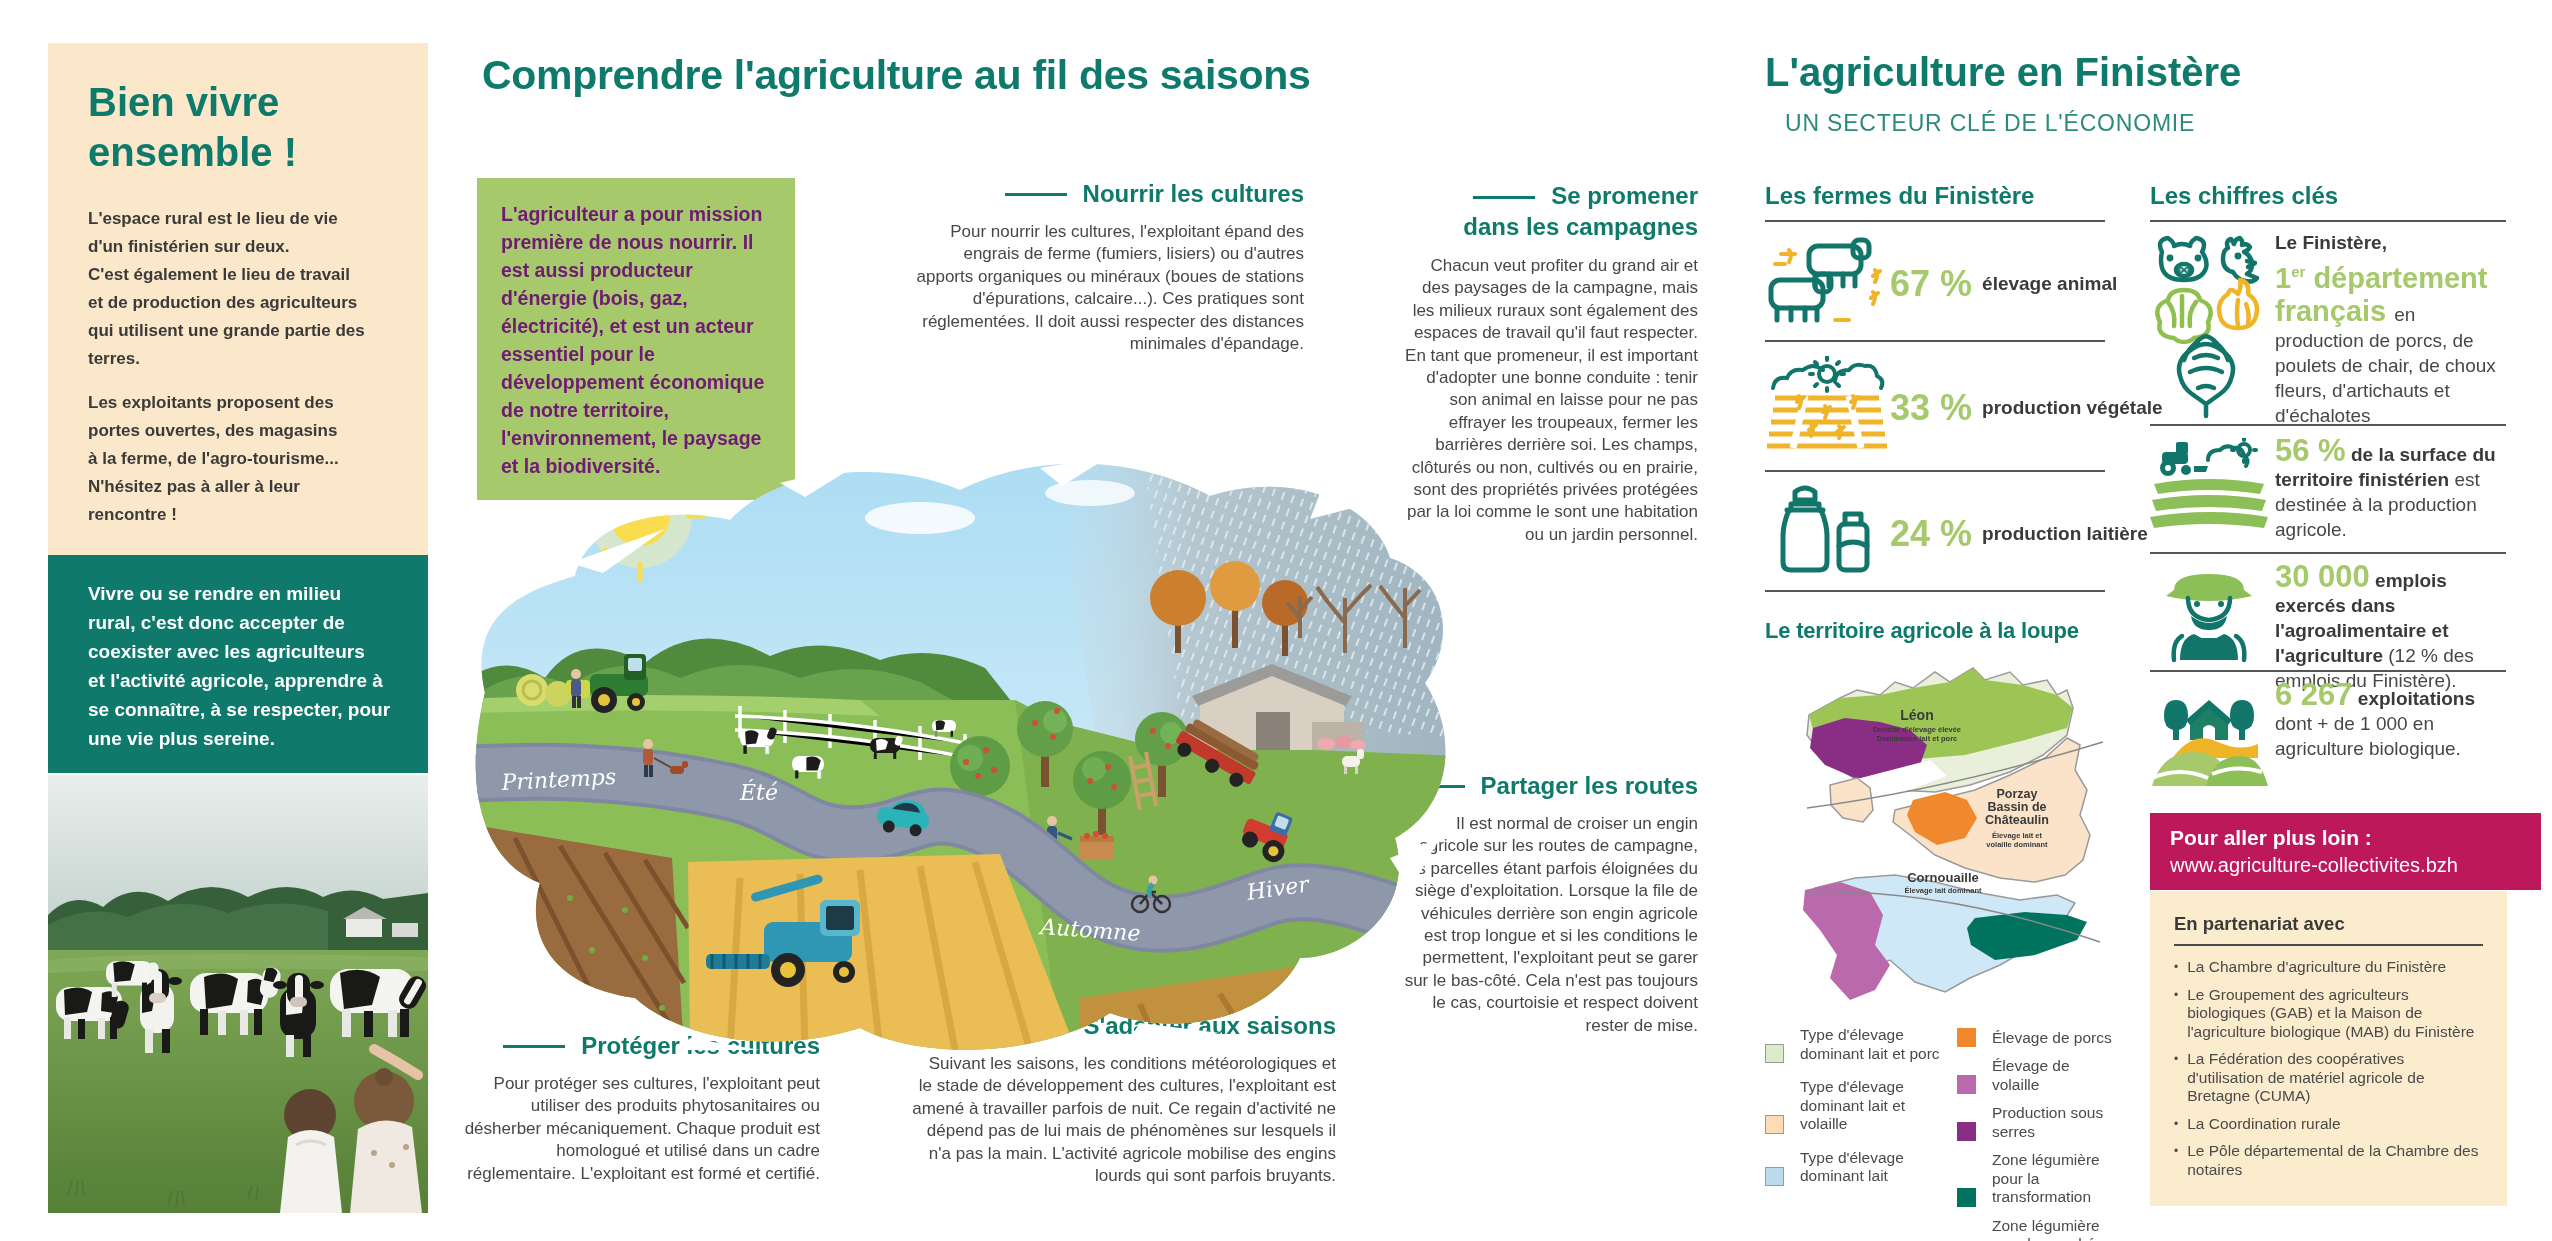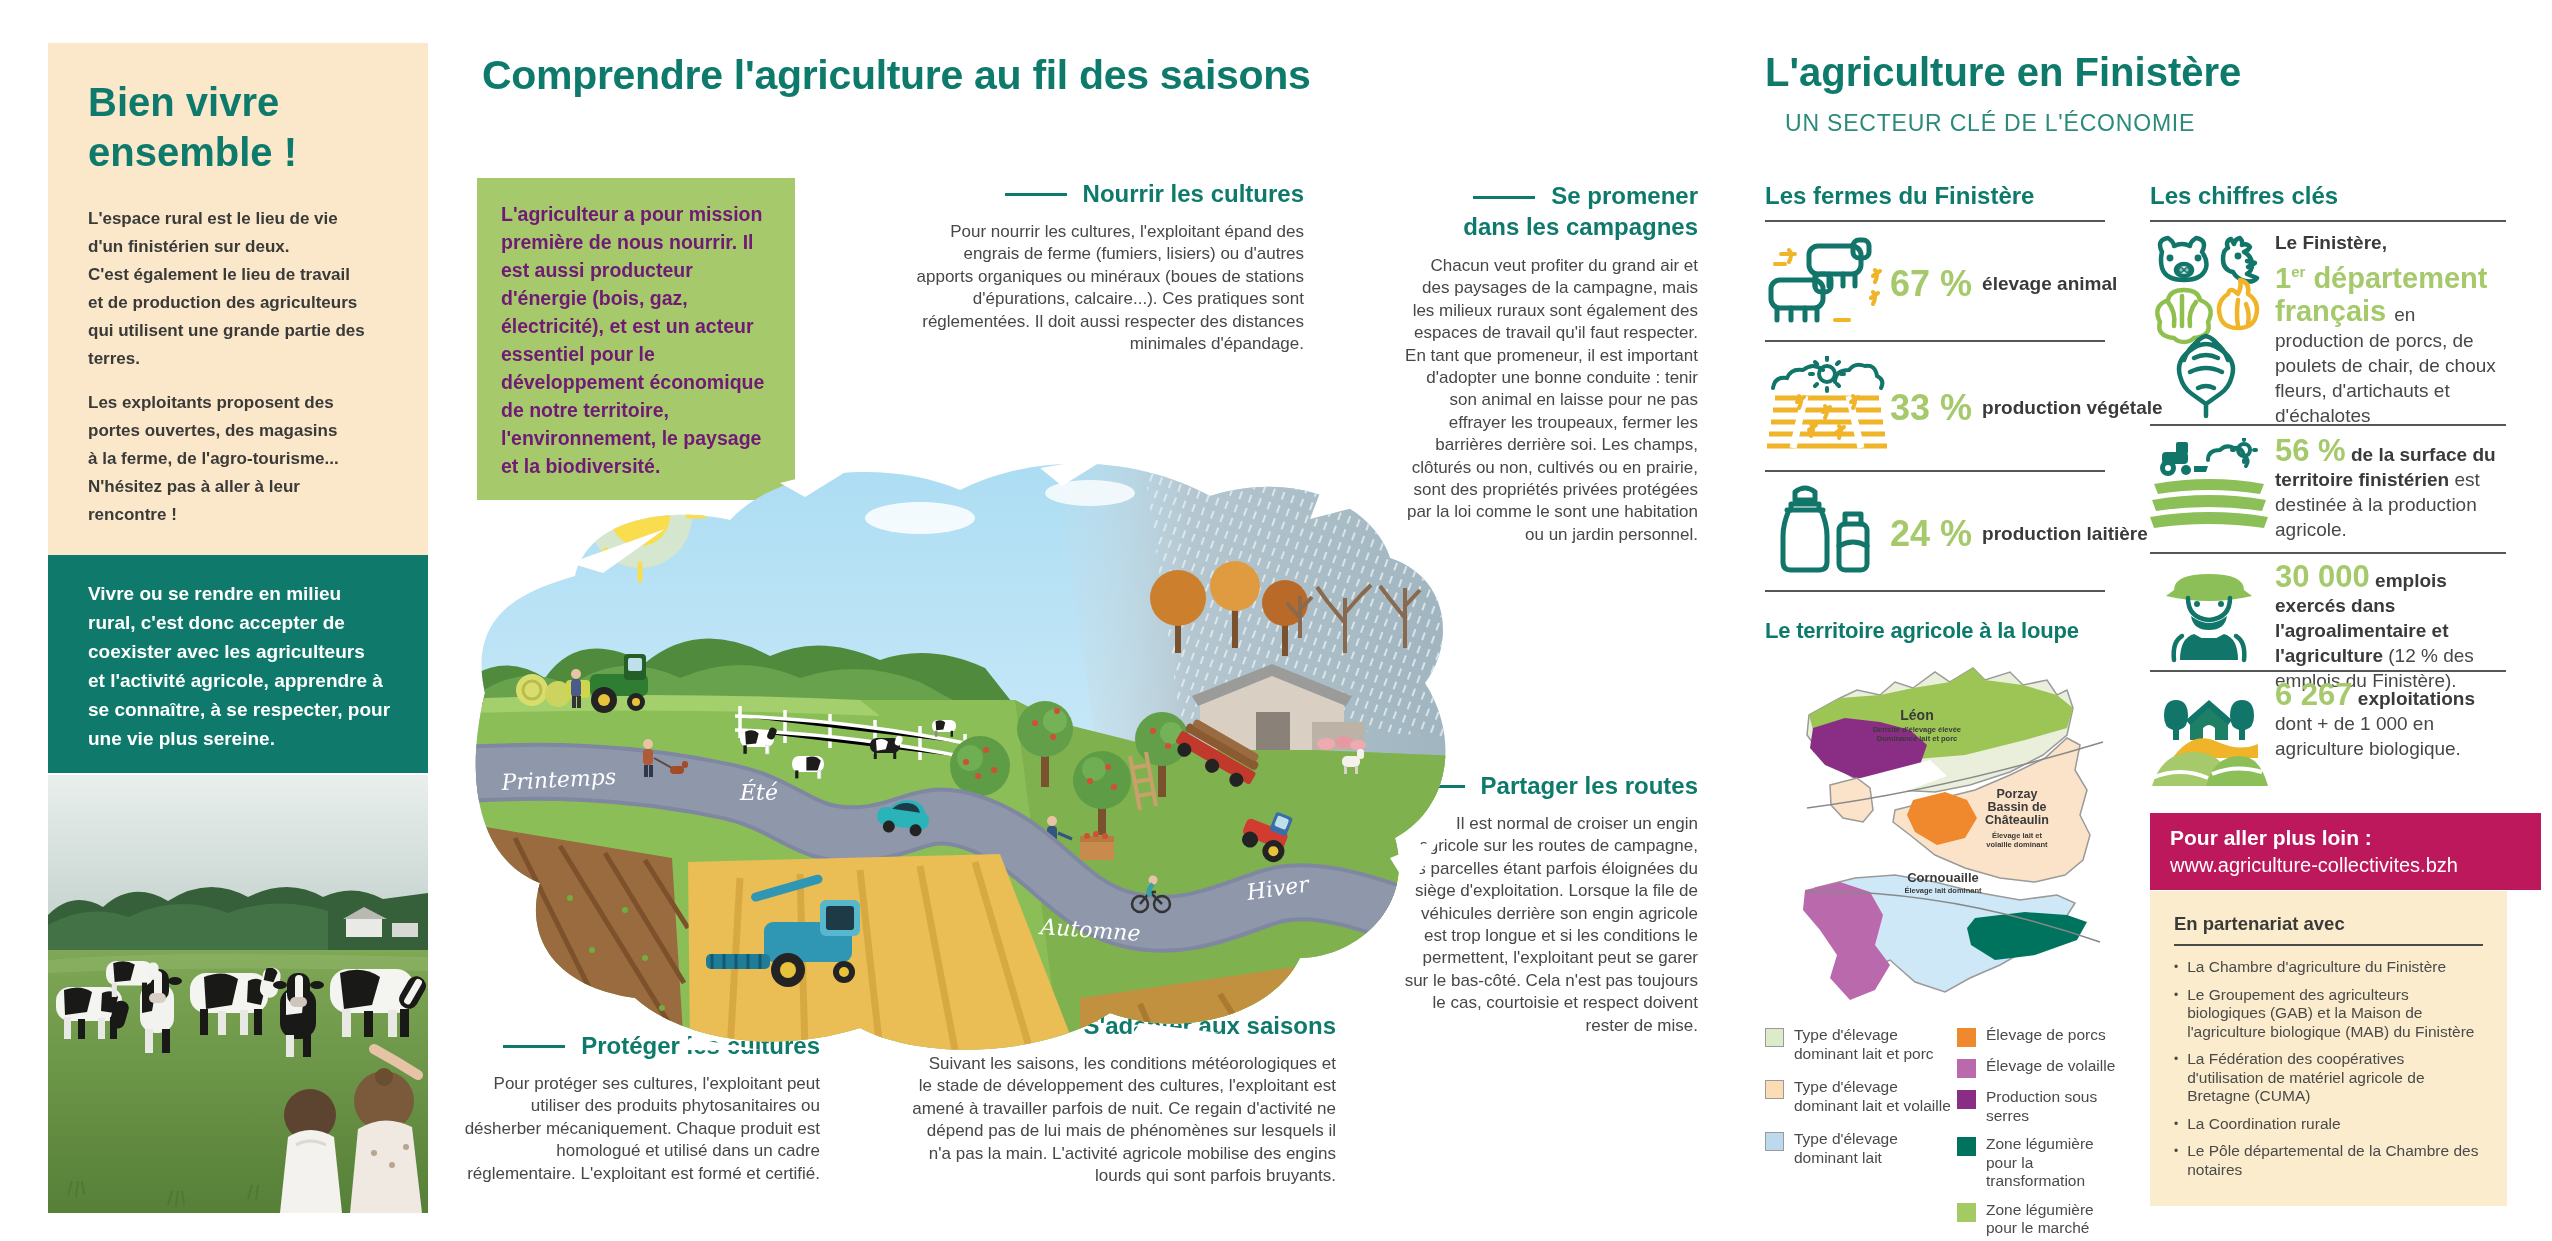--- a/index.html
+++ b/index.html
@@ -39,21 +39,21 @@
   .r-sub{left:1765px;top:110px;font-size:23px;color:#2b8a7a;letter-spacing:0.8px;white-space:nowrap;margin-left:20px;}
   .col-head{font-size:24px;font-weight:bold;color:#0e7a6b;white-space:nowrap;}
   .rule{background:#565655;height:2px;}
   .farm-row{display:flex;align-items:center;}
   .farm-row .ficon{width:125px;flex:0 0 auto;}
   .big-val{font-size:36px;font-weight:bold;color:#a5c96b;white-space:nowrap;}
   .farm-label{font-size:19px;font-weight:bold;color:#3a3a39;margin-left:10px;white-space:nowrap;}
   .map-head{left:1765px;top:618px;font-size:22px;font-weight:bold;color:#0e7a6b;white-space:nowrap;letter-spacing:-0.2px;}
 
   .legend-col{display:flex;flex-direction:column;}
-  .leg-item{display:flex;gap:10px;align-items:flex-start;}
+  .leg-item{display:flex;gap:16px;align-items:flex-end;}
   .leg-sw{width:19px;height:19px;flex:0 0 auto;margin-top:2px;}
   .leg-sw.outlined{border:1px solid #9a9a9a;box-sizing:border-box;}
   .leg-lab{font-size:15.5px;line-height:18.5px;color:#4a4a49;white-space:pre-line;}
 
   .fact{display:flex;}
   .fact .kicon{width:125px;flex:0 0 auto;}
   .fact .ktxt{width:242px;font-size:19px;line-height:25px;color:#474746;}
   .fact .ktxt b{color:#3a3a39;}
   .k-val{font-size:31px;font-weight:bold;color:#a5c96b;white-space:nowrap;}
   .k-lead{font-weight:bold;color:#3a3a39;font-size:19px;}

